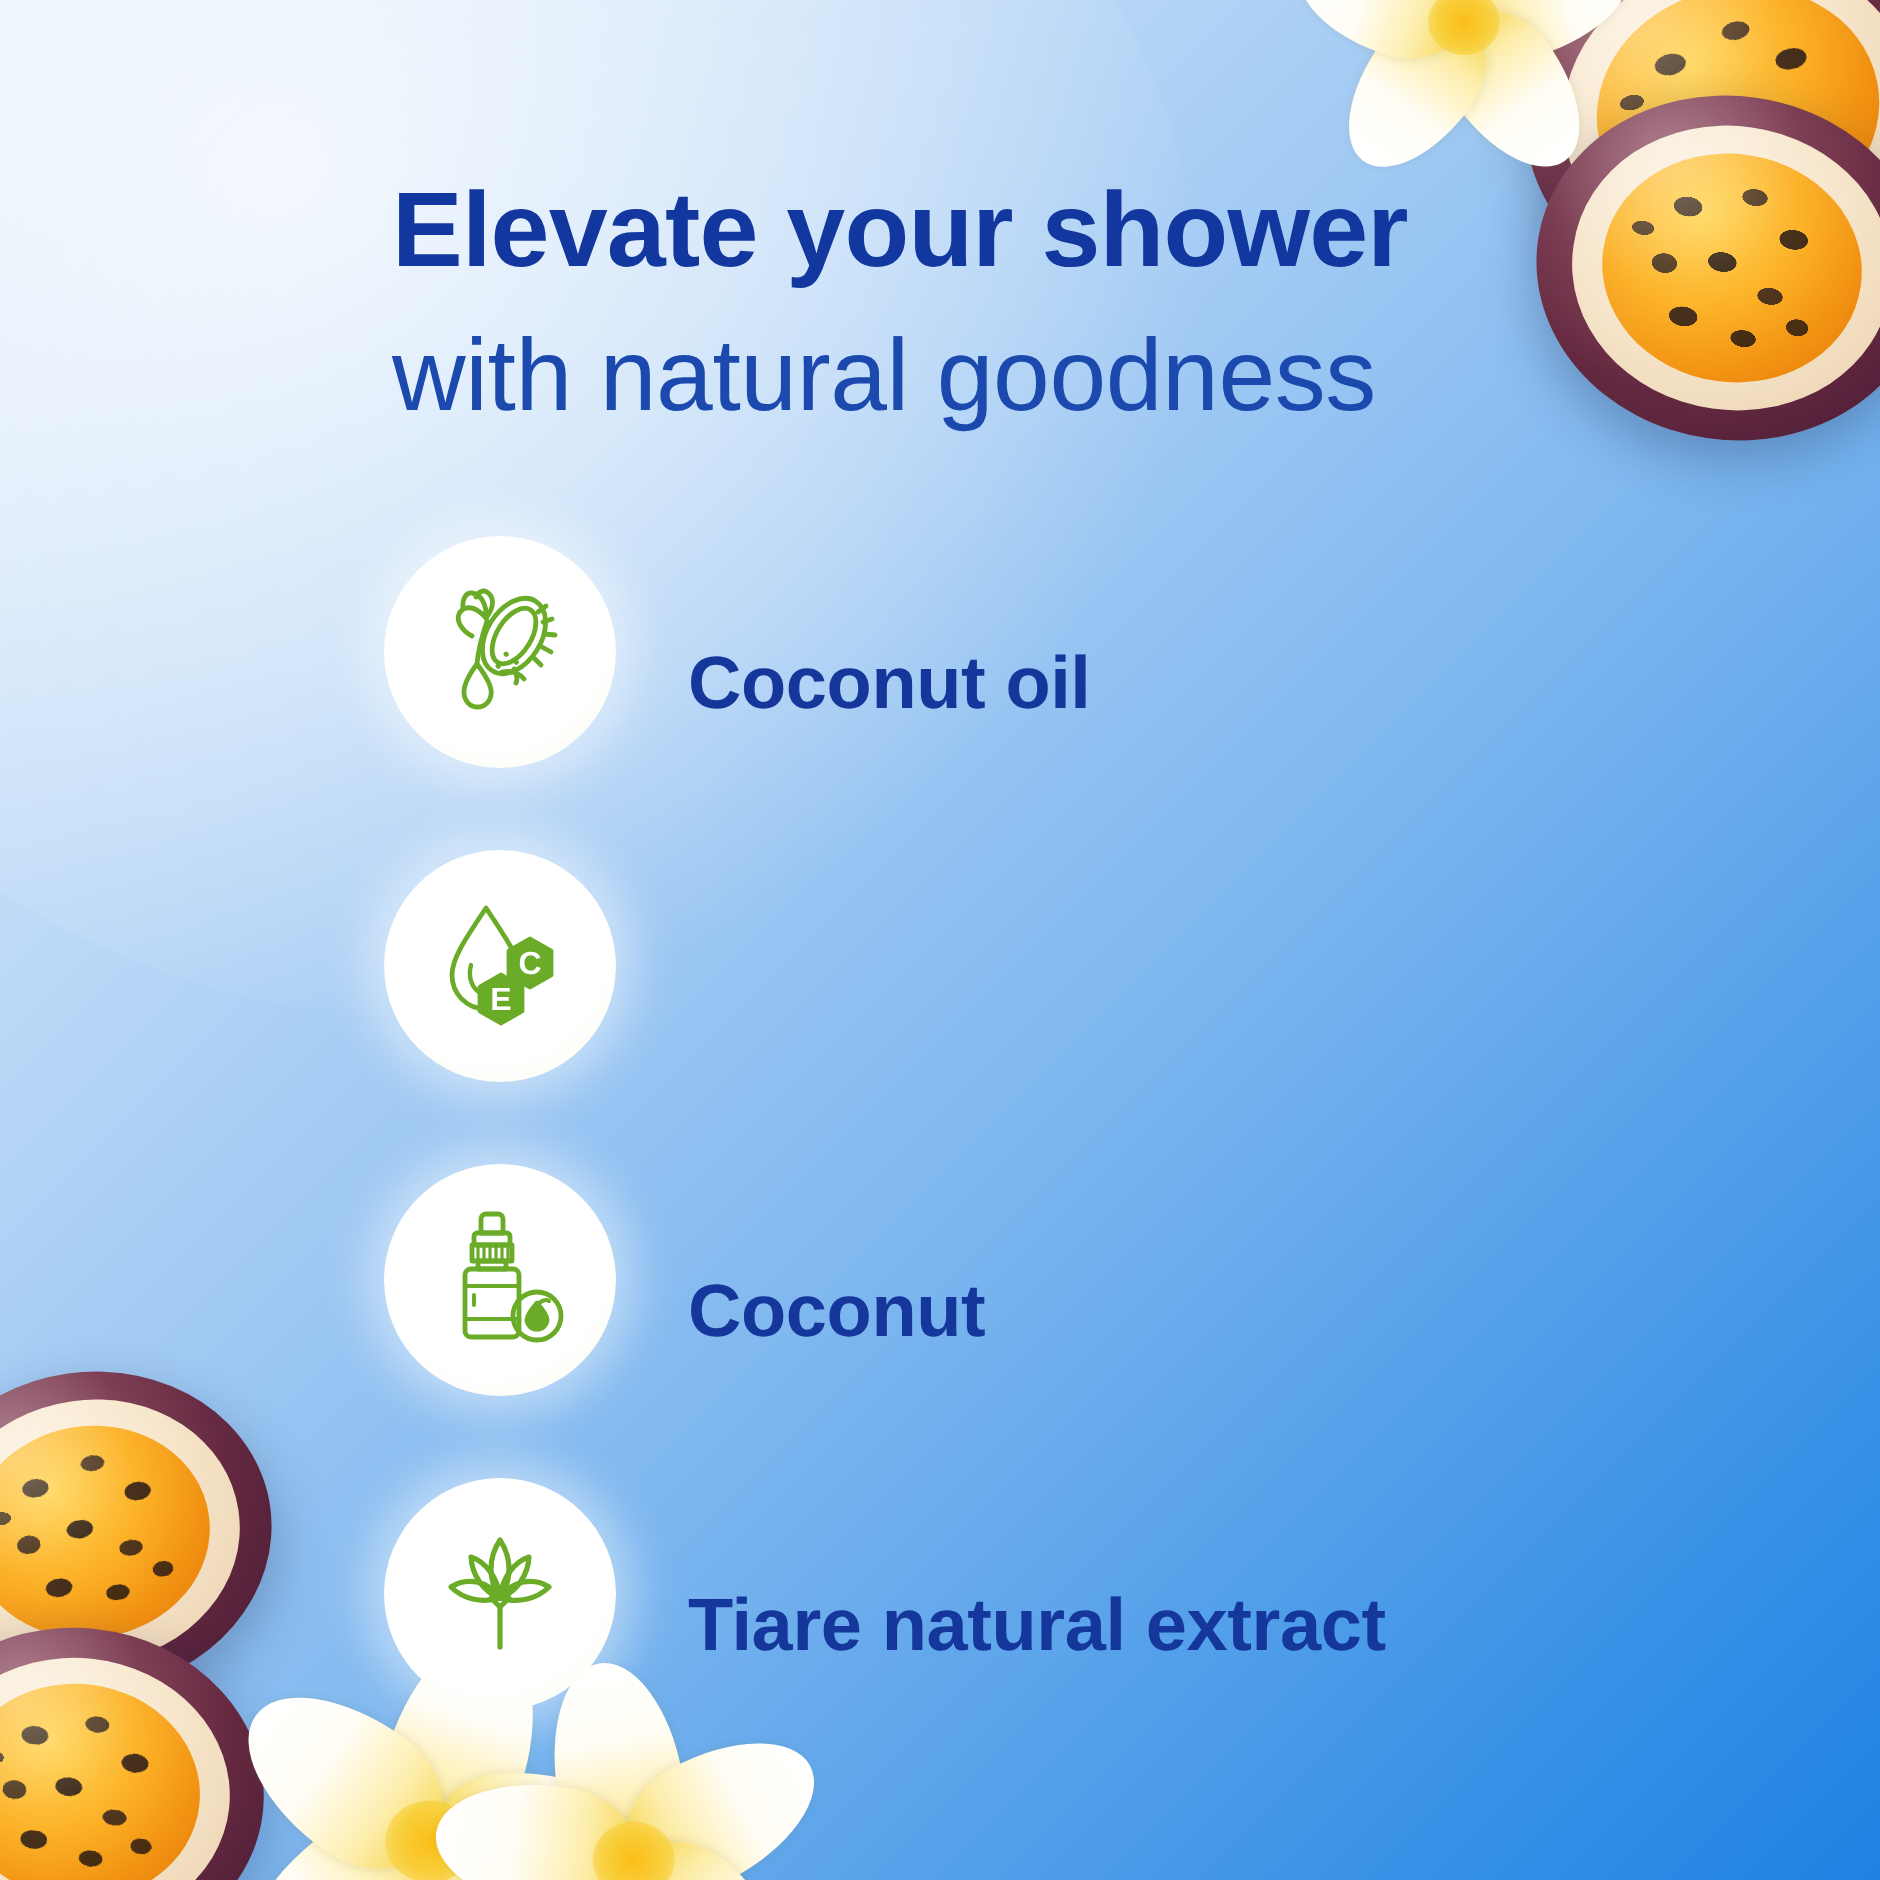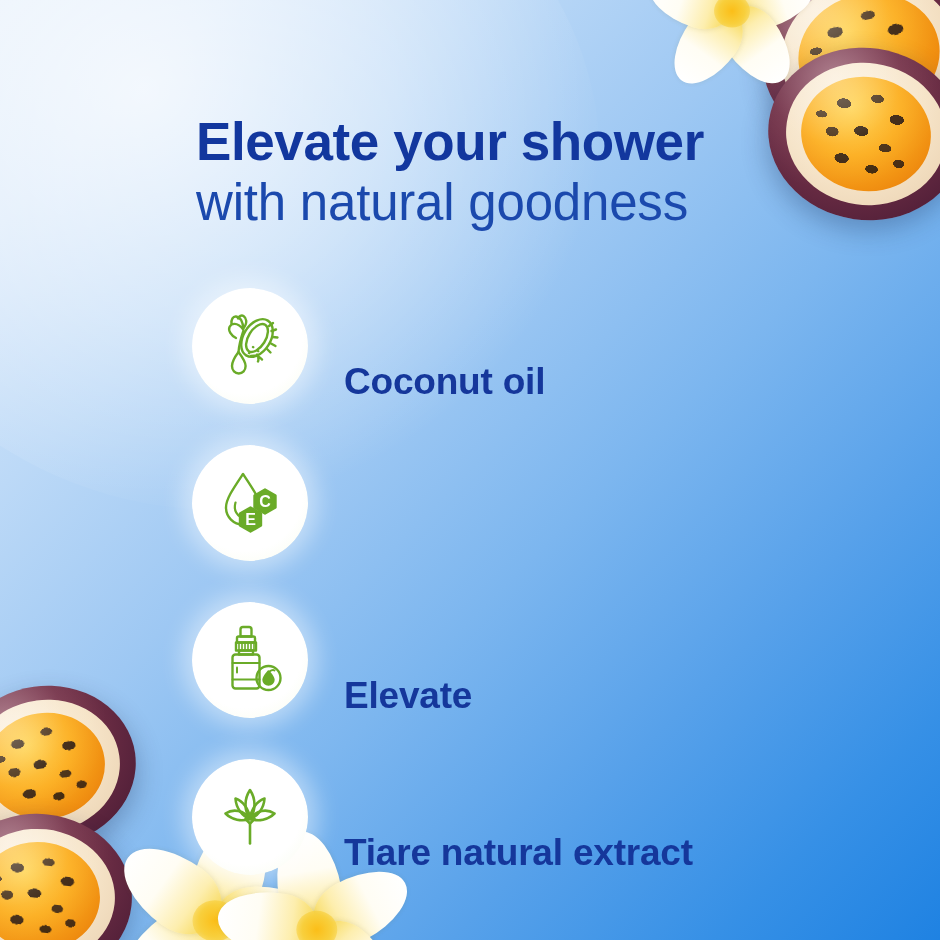--- a/index.html
+++ b/index.html
@@ -36,53 +36,53 @@
         rgba(255,255,255,0.72) 0%,
         rgba(255,255,255,0.38) 38%,
         rgba(255,255,255,0.0) 72%);
     pointer-events: none;
   }
 
   
   .headline {
     position: absolute;
     left: 196px;
-    top: 114px;
+    top: 88px;
     width: 620px;
   }
   .headline-l1 {
     font-size: 53px;
     font-weight: 700;
     color: #12379e;
     letter-spacing: -0.4px;
     line-height: 1.06;
     white-space: nowrap;
   }
   .headline-l2 {
     font-size: 51px;
     font-weight: 400;
     color: #1b49ad;
     letter-spacing: -0.2px;
     line-height: 1.12;
-    margin-top: 4px;
+    margin-top: 15px;
     white-space: nowrap;
   }
 
   
   .benefits {
     position: absolute;
     left: 192px;
     top: 247px;
     width: 700px;
   }
   .benefit-row {
     position: relative;
     height: 157px;
     display: flex;
-    align-items: flex-end;
+    align-items: center;
   }
   .icon-badge {
     position: relative;
     width: 116px;
     height: 116px;
     border-radius: 50%;
     background: radial-gradient(circle at 46% 42%,
         #ffffff 0%, #ffffff 62%, #fbfdf4 82%, #f2f8e6 100%);
     box-shadow: 0 0 22px 10px rgba(255,255,255,0.42);
     flex: 0 0 auto;
@@ -309,21 +309,21 @@
 
           <path d="M24 44.5 v5" stroke-width="2"></path>
 
           <circle cx="55.5" cy="55" r="12"></circle>
 
           <path d="M55.5 48.5 C52 52.5 50.5 54.8 50.5 56.8 C50.5 59.5 52.7 61.6 55.5 61.6
                    C58.3 61.6 60.5 59.5 60.5 56.8 C60.5 54.8 59 52.5 55.5 48.5 Z" fill="#6aab28" stroke="#6aab28"></path>
           <path d="M56.5 48.5 C58.5 47 60.5 46.8 61.5 47.5" stroke-width="2"></path>
         </svg>
       </div>
-      <div class="benefit-label">Elevate</div>
+      <div class="benefit-label">Coconut</div>
     </div>
 
     <div class="benefit-row">
       <div class="icon-badge">
         <svg width="74" height="74" viewBox="0 0 74 74" fill="none" stroke="#6aab28" stroke-width="2.6" stroke-linecap="round" stroke-linejoin="round">
 
           <path d="M37 10 C43 19 43 30 37 39 C31 30 31 19 37 10 Z"></path>
 
           <path d="M37 39 C29 36 23 28 22.5 18.5 C30 21 36 29 37 39 Z"></path>
           <path d="M37 39 C45 36 51 28 51.5 18.5 C44 21 38 29 37 39 Z"></path>

